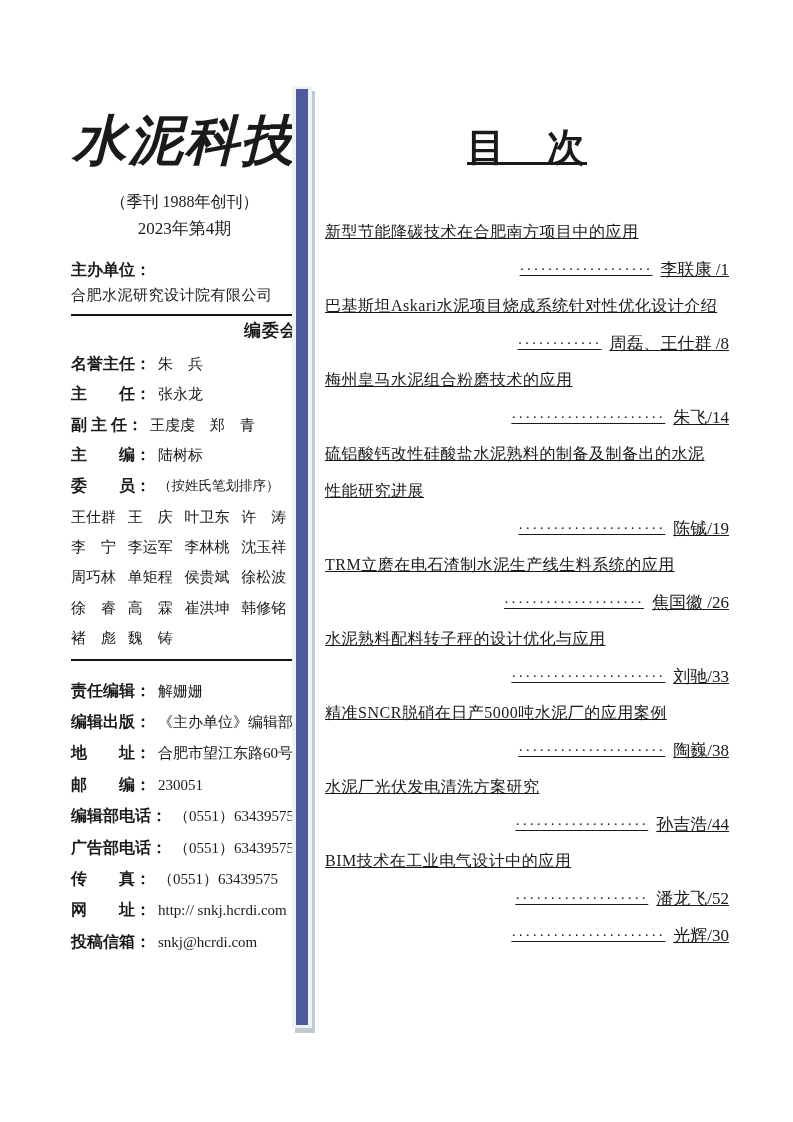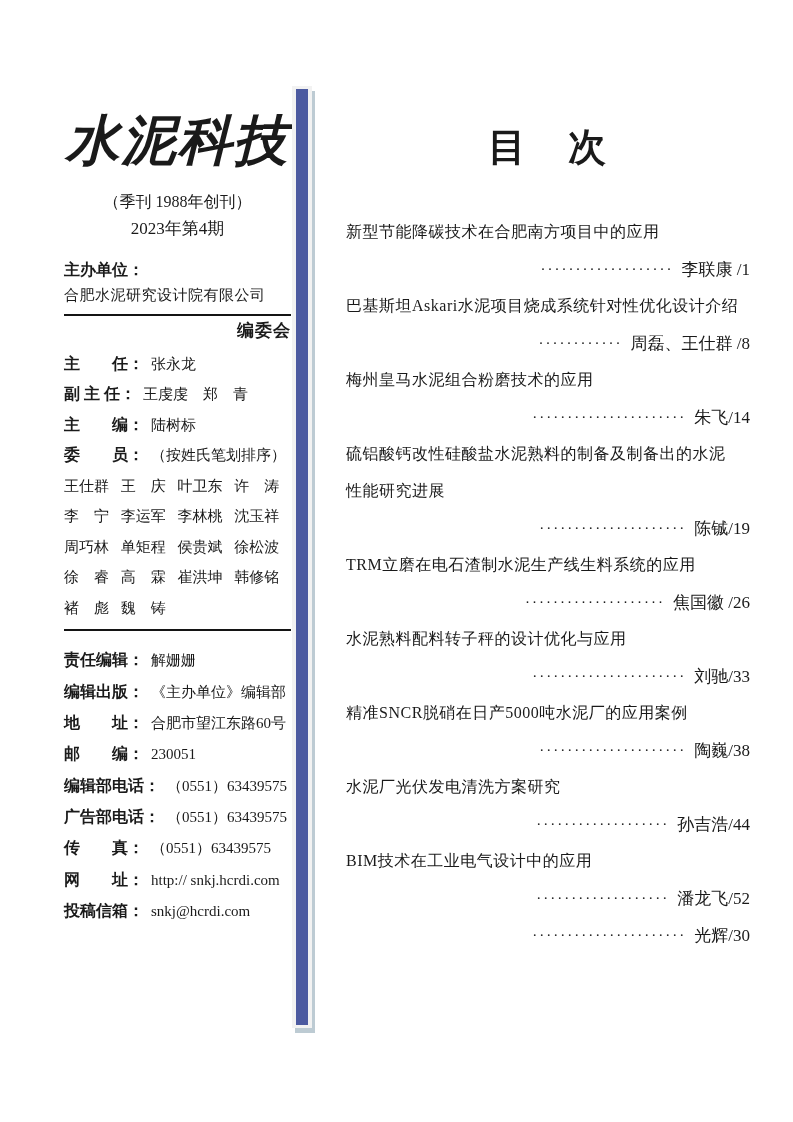--- a/index.html
+++ b/index.html
@@ -7,21 +7,21 @@
     width: 793px; height: 1122px;
     background: #ffffff;
     font-family: "Liberation Serif", "DejaVu Serif", serif;
     color: #1a1a1a;
     position: relative;
     overflow: hidden;
   }
   .page { position: absolute; inset: 0; }
 
   
-  .left-col { position: absolute; left: 64px; top: 100px; width: 227px; }
+  .left-col { position: absolute; left: 71px; top: 100px; width: 227px; }
 
   .jtitle {
     font-size: 54px; font-weight: bold; font-style: italic;
     text-align: center; height: 88px; line-height: 82px;
     letter-spacing: 2px; white-space: nowrap;
   }
   .jsub   { font-size: 16px; text-align: center; height: 27px; line-height: 27px; white-space: pre; }
   .jissue { font-size: 17px; text-align: center; height: 27px; line-height: 27px; }
 
   .org-label { margin-top: 16px; font-size: 16px; font-weight: bold; height: 24px; line-height: 24px; }
@@ -46,21 +46,21 @@
 
   
   .vbar {
     position: absolute; left: 292px; top: 86px; width: 20px; height: 942px;
     background: #f2f2f2;
     box-shadow: 3px 5px 0 #bdcbd3;
   }
   .vbar-inner { position: absolute; left: 4px; top: 3px; right: 4px; bottom: 3px; background: #4c5aa0; }
 
   
-  .right-col { position: absolute; left: 346px; top: 120px; width: 404px; }
+  .right-col { position: absolute; left: 325px; top: 120px; width: 404px; text-decoration: underline; }
   .toc-heading {
     font-size: 38px; font-weight: bold; text-align: center;
     height: 54px; line-height: 54px; letter-spacing: 2px; margin: 0; white-space: pre;
   }
   .toc-list { margin-top: 40px; }
   .toc-line { height: 37px; display: flex; align-items: center; font-size: 16px; white-space: pre; }
   .toc-title { letter-spacing: 0.5px; }
   .toc-byline { justify-content: flex-end; }
   .leader { font-size: 15px; letter-spacing: 2px; line-height: 1; }
   .byline { margin-left: 8px; font-size: 17px; white-space: pre; }
@@ -76,20 +76,24 @@
     <div class="jissue">2023年第4期</div>
 
     <div class="org-label">主办单位：</div>
     <div class="org-name">合肥水泥研究设计院有限公司</div>
 
     <hr class="rule">
 
     <div class="board-heading">编委会</div>
 
     <div class="roles">
+      <div class="info-row">
+        <span class="lbl">名誉主任：</span>
+        <span class="val">朱　兵</span>
+      </div>
       <div class="info-row">
         <span class="lbl">主　　任：</span>
         <span class="val">张永龙</span>
       </div>
       <div class="info-row">
         <span class="lbl">副 主 任：</span>
         <span class="val">王虔虔　郑　青</span>
       </div>
       <div class="info-row">
         <span class="lbl">主　　编：</span>

